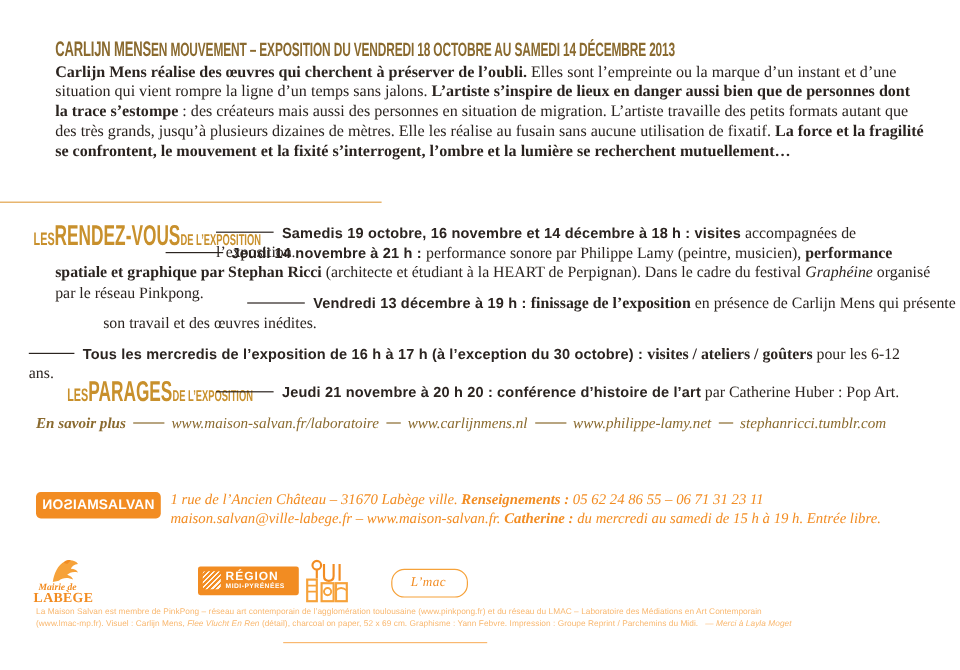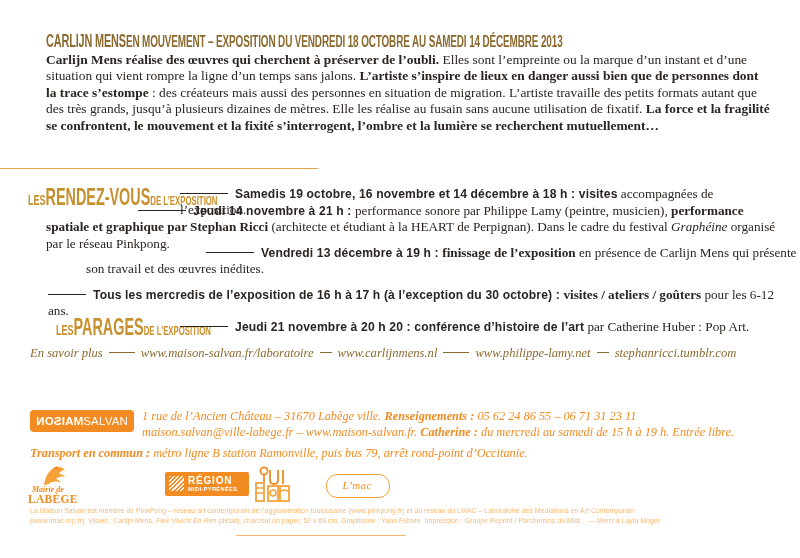--- a/index.html
+++ b/index.html
@@ -66,50 +66,50 @@
     display:inline-block;width:48px;height:1.4px;background:#2b2420;
     vertical-align:middle;margin-right:7px;margin-bottom:3px;
   }
   .dash.short{width:38px;}
 
   #ev1{left:180px;top:186px;width:600px;}
   #ev2{left:46px;top:203px;width:730px;}
   #ev2 .l1{margin-left:92px;}
   #ev3{left:46px;top:245px;width:730px;margin-left:40px;}
   #ev3 .l2{margin-left:120px;}
-  #ev4{left:48px;top:287px;width:740px;}
+  #ev4{left:24px;top:287px;width:740px;}
   #ev5{left:180px;top:319px;width:600px;}
 
   
   .savoir{
     position:absolute;left:30px;top:345px;width:740px;
     color:#8a6a2f;font-style:italic;font-size:12.6px;line-height:16px;
   }
-  .savoir .b{font-weight:normal;text-align:right;}
+  .savoir .b{font-weight:bold;text-align:right;}
   .savoir .sep{
     display:inline-block;width:26px;height:1px;background:#8a6a2f;
     vertical-align:middle;margin:0 6px 3px 6px;
   }
   .savoir .sep.s{width:12px;}
 
   
   .logo-salvan{
     position:absolute;left:30px;top:410px;width:104px;height:22px;
     background:#f28c22;border-radius:4px;
   }
   .logo-salvan .txt{
     position:absolute;left:0;top:0;width:104px;height:22px;
     display:flex;align-items:center;justify-content:center;
     font-family:"Liberation Sans",sans-serif;color:#fff;
     font-size:11.5px;letter-spacing:0.2px;
   }
   .logo-salvan .maison{
     display:inline-block;transform:scaleX(-1);font-weight:bold;
   }
-  .logo-salvan .salvan{font-weight:normal;}
+  .logo-salvan .salvan{font-weight:bold;}
 
   .addr{
     position:absolute;left:142px;top:409px;width:640px;
     color:#f28c22;font-style:italic;font-size:12.3px;line-height:15.6px;
   }
   .addr b{font-weight:bold;}
 
   .transport{
     position:absolute;left:30px;top:446px;width:740px;
     color:#f28c22;font-style:italic;font-size:12.3px;line-height:15.6px;
@@ -216,21 +216,20 @@
 
   <div class="logo-salvan">
     <div class="txt">
         <span class="maison">MAISON</span>
         <span class="salvan">SALVAN</span>
       </div>
   </div>
 
   <div class="addr"><span>1 rue de l’Ancien Château – 31670 Labège ville. </span><b>Renseignements : </b><span>05 62 24 86 55 – 06 71 31 23 11</span><br><span>maison.salvan@ville-labege.fr – www.maison-salvan.fr. </span><b>Catherine : </b><span>du mercredi au samedi de 15 h à 19 h. Entrée libre.</span></div>
 
-  <div class="transport"><b>Transport en commun : </b><span>métro ligne B station Ramonville, puis bus 79, arrêt rond-point d’Occitanie.</span></div>
 
   <div class="logos">
 
     <div class="plogo" id="logo-labege">
       <div class="bird">
         <svg width="30" height="22" viewBox="0 0 30 22">
           <path d="M4 20 C5 13 8 6 14 3 C18 1 23 2 25 5 C22 5 20 7 19 9 C22 9 24 10 25 12 C21 11 18 12 16 14 C19 15 20 16 21 18 C17 16 12 16 9 19 Z" fill="#f6a23a"></path>
           <path d="M13 4 C14 2 17 1 19 2 L16 5 Z" fill="#f28c22"></path>
         </svg>
       </div>

